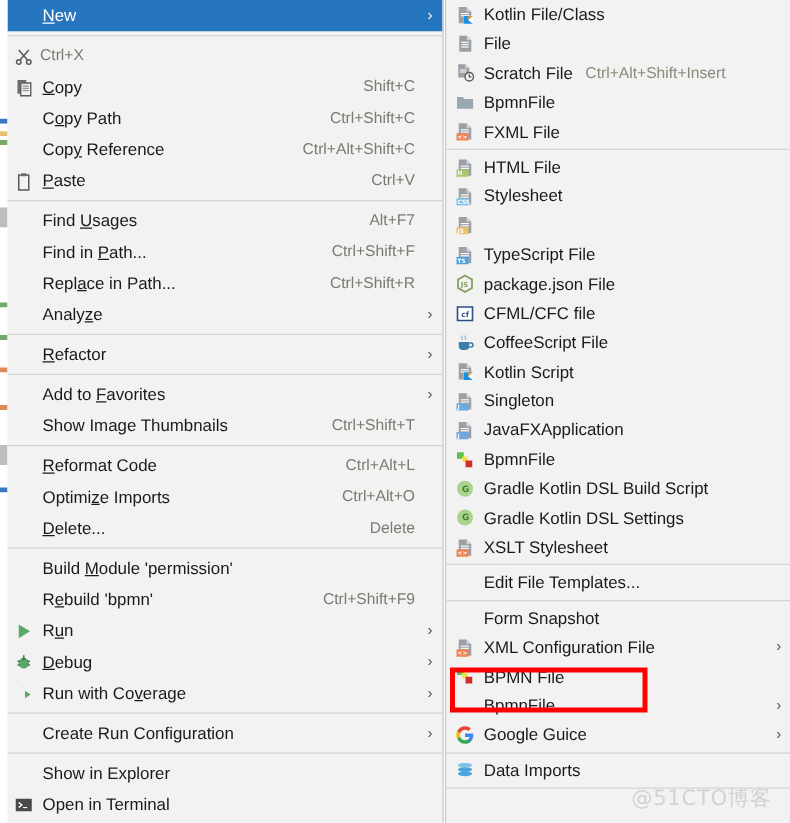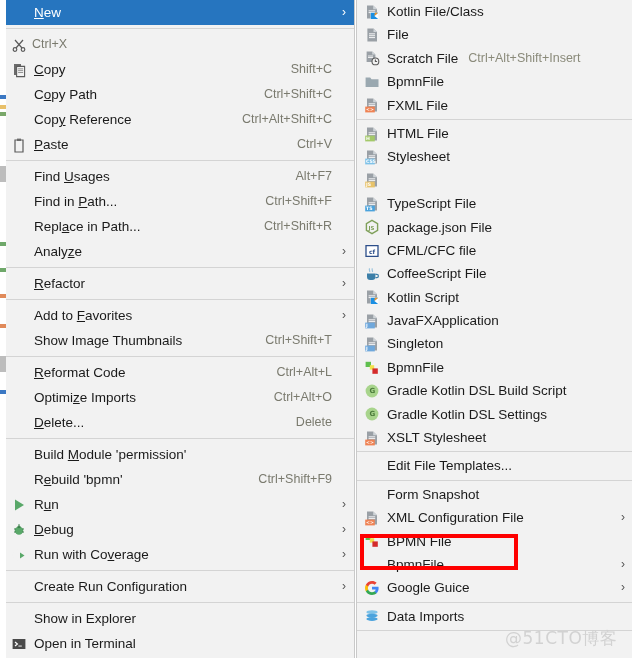--- a/index.html
+++ b/index.html
@@ -516,36 +516,36 @@
             <svg width="16" height="16" viewBox="0 0 16 16">
               <path d="M3 1.5h6.2L13 5.2V14.5H3z" fill="#9aa0a6"></path>
               <path d="M9.2 1.5L13 5.2h-3.8z" fill="#cfd4d8"></path>
               <rect x="4.6" y="6.4" width="6.6" height="0.9" fill="#ffffff"></rect>
               <rect x="4.6" y="8.2" width="6.6" height="0.9" fill="#ffffff"></rect>
               <rect x="1.2" y="9.6" width="9.6" height="5.8" fill="#6fa8dc"></rect>
               <text x="2.1" y="14.3" fill="#ffffff" font-size="4.6" font-family="DejaVu Sans, sans-serif" font-weight="bold">J</text>
             </svg>
           </span>
         </span>
-        <span class="lbl"><span>JavaFXApplication</span></span>
+        <span class="lbl"><span>Singleton</span></span>
       </div>
       <div class="row">
         <span class="ico">
           <span style="display: inline-flex; align-items: center; justify-content: center;">
             <svg width="16" height="16" viewBox="0 0 16 16">
               <path d="M3 1.5h6.2L13 5.2V14.5H3z" fill="#9aa0a6"></path>
               <path d="M9.2 1.5L13 5.2h-3.8z" fill="#cfd4d8"></path>
               <rect x="4.6" y="6.4" width="6.6" height="0.9" fill="#ffffff"></rect>
               <rect x="4.6" y="8.2" width="6.6" height="0.9" fill="#ffffff"></rect>
               <rect x="1.2" y="9.6" width="9.6" height="5.8" fill="#6fa8dc"></rect>
               <text x="2.1" y="14.3" fill="#ffffff" font-size="4.6" font-family="DejaVu Sans, sans-serif" font-weight="bold">J</text>
             </svg>
           </span>
         </span>
-        <span class="lbl"><span>Singleton</span></span>
+        <span class="lbl"><span>JavaFXApplication</span></span>
       </div>
       <div class="row">
         <span class="ico">
           <span style="display: inline-flex; align-items: center; justify-content: center;">
             <svg width="16" height="16" viewBox="0 0 16 16">
               <rect x="1.6" y="1.8" width="5.4" height="5.2" fill="#5fbf4f"></rect>
               <rect x="5.8" y="5.2" width="4.4" height="4.4" fill="#f2e14c"></rect>
               <rect x="8.4" y="8.4" width="5.4" height="5.4" fill="#d42b2b"></rect>
             </svg>
           </span>

